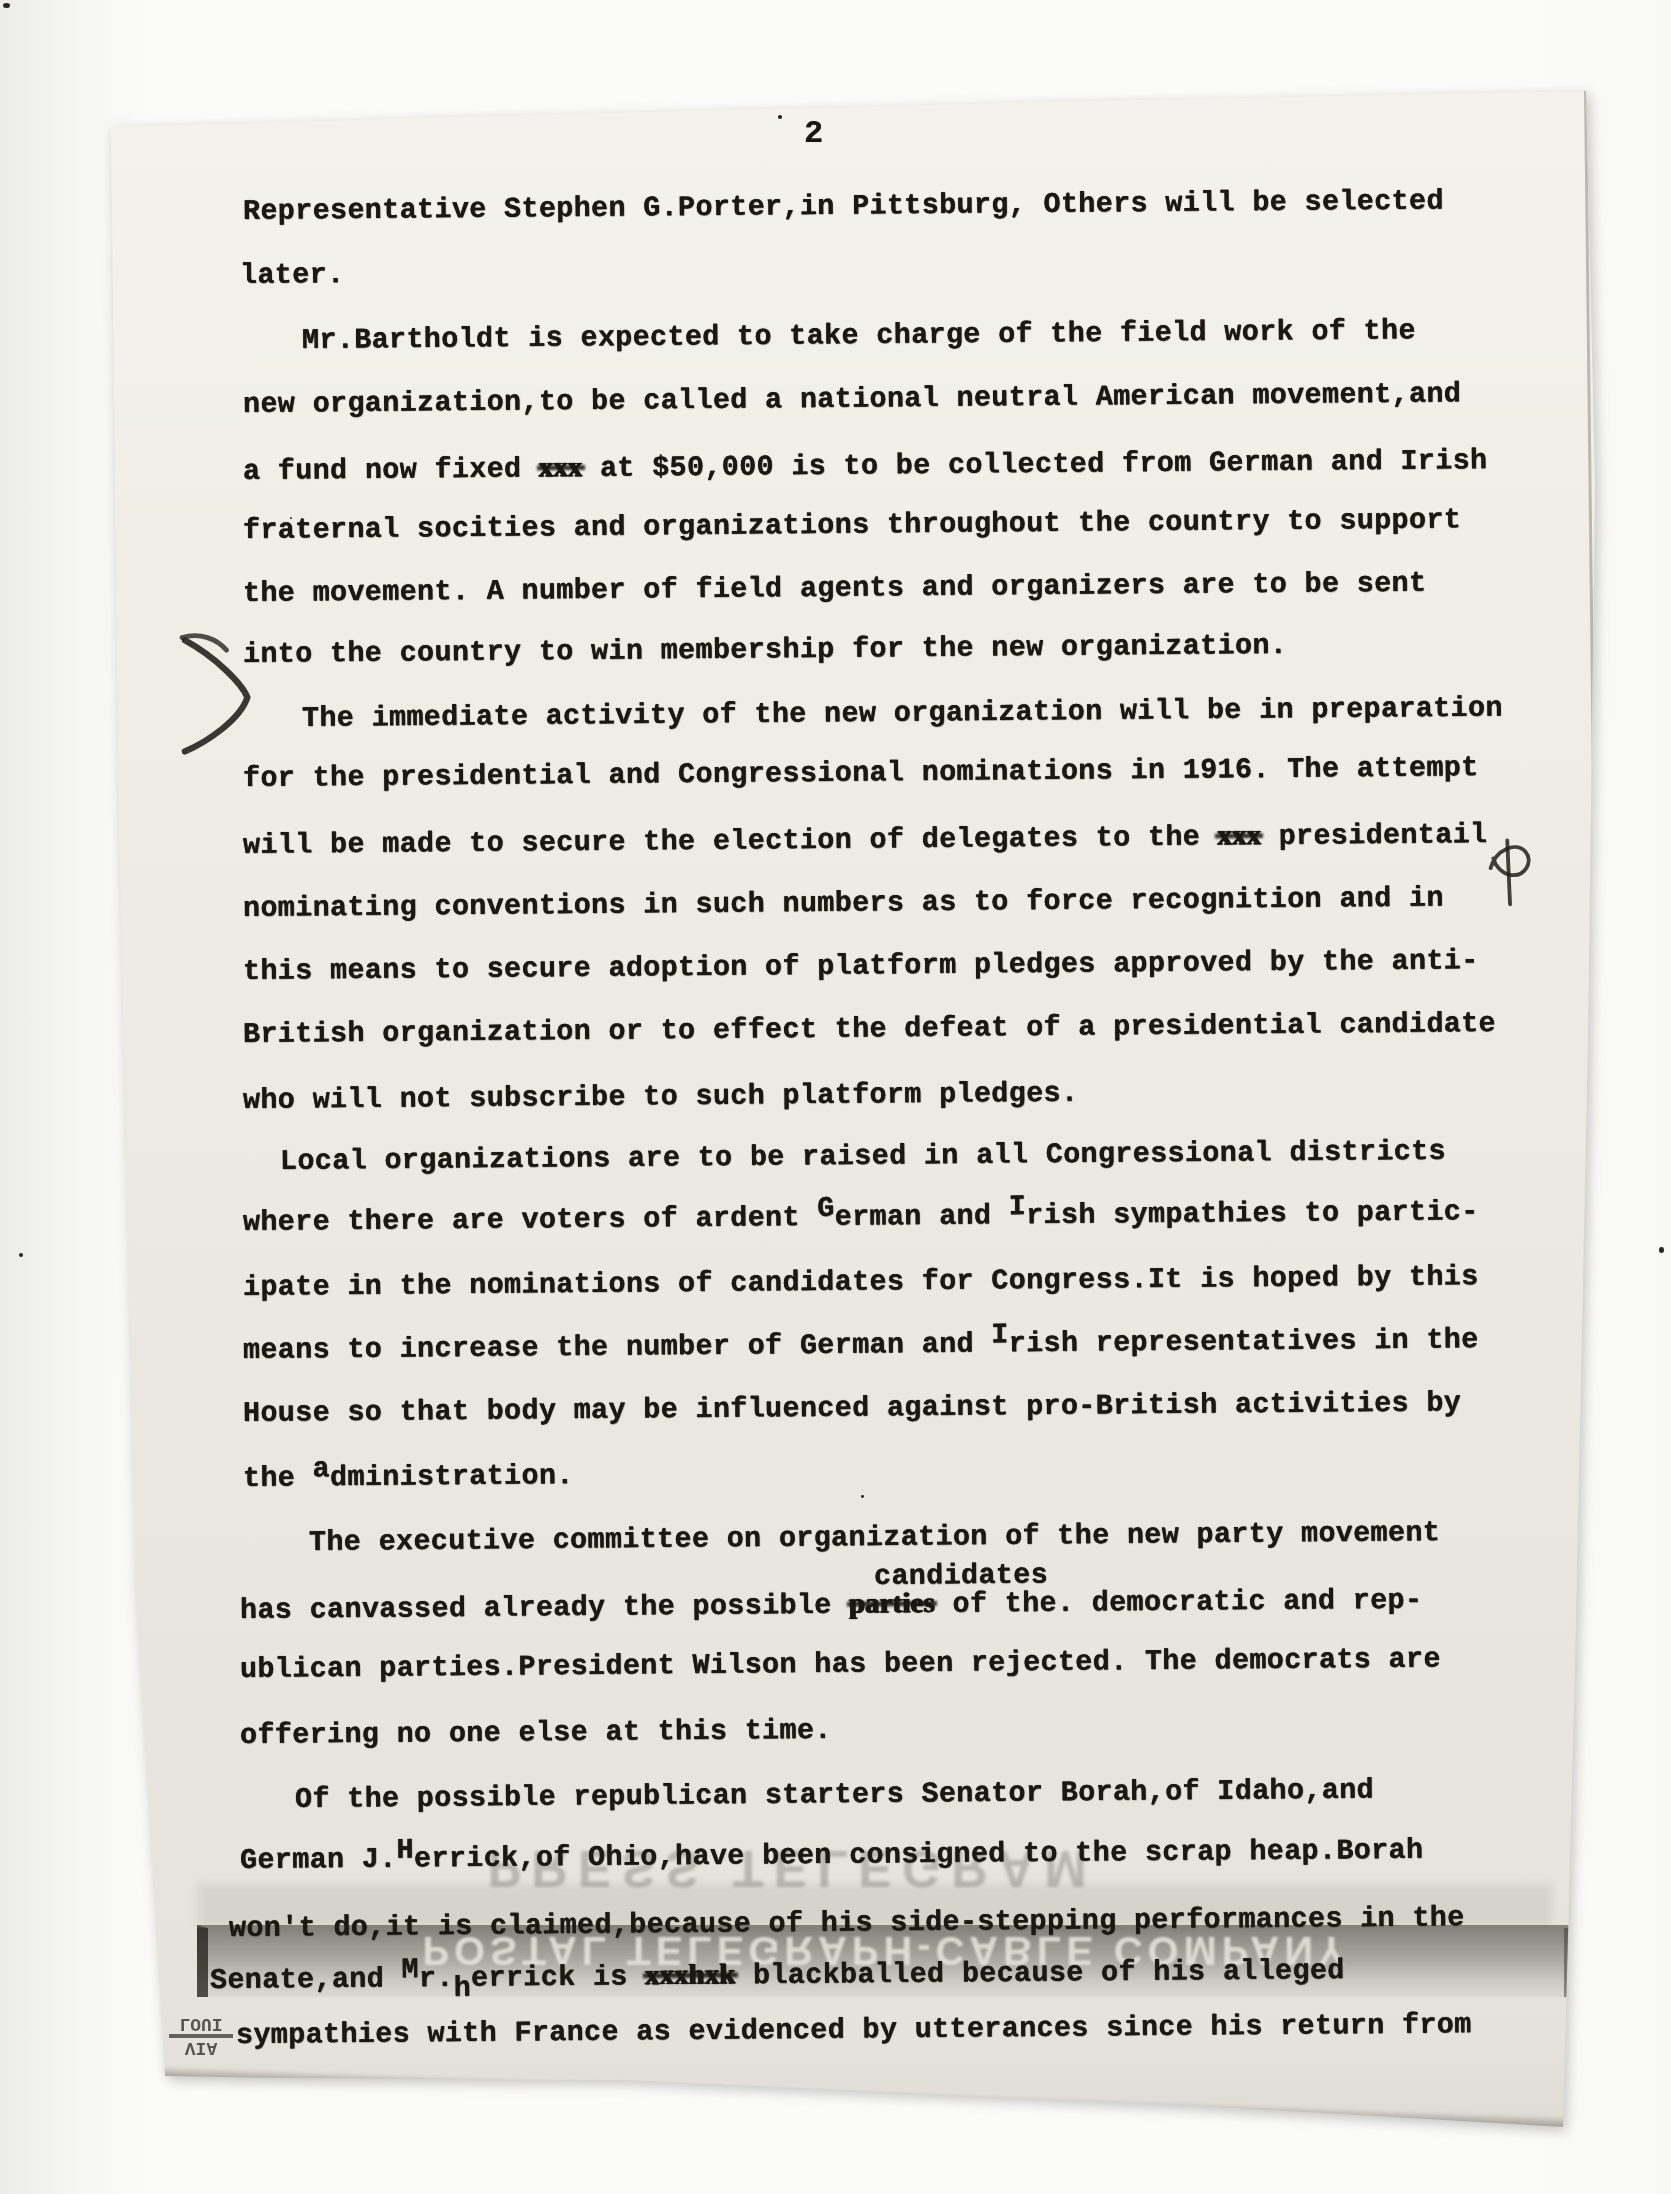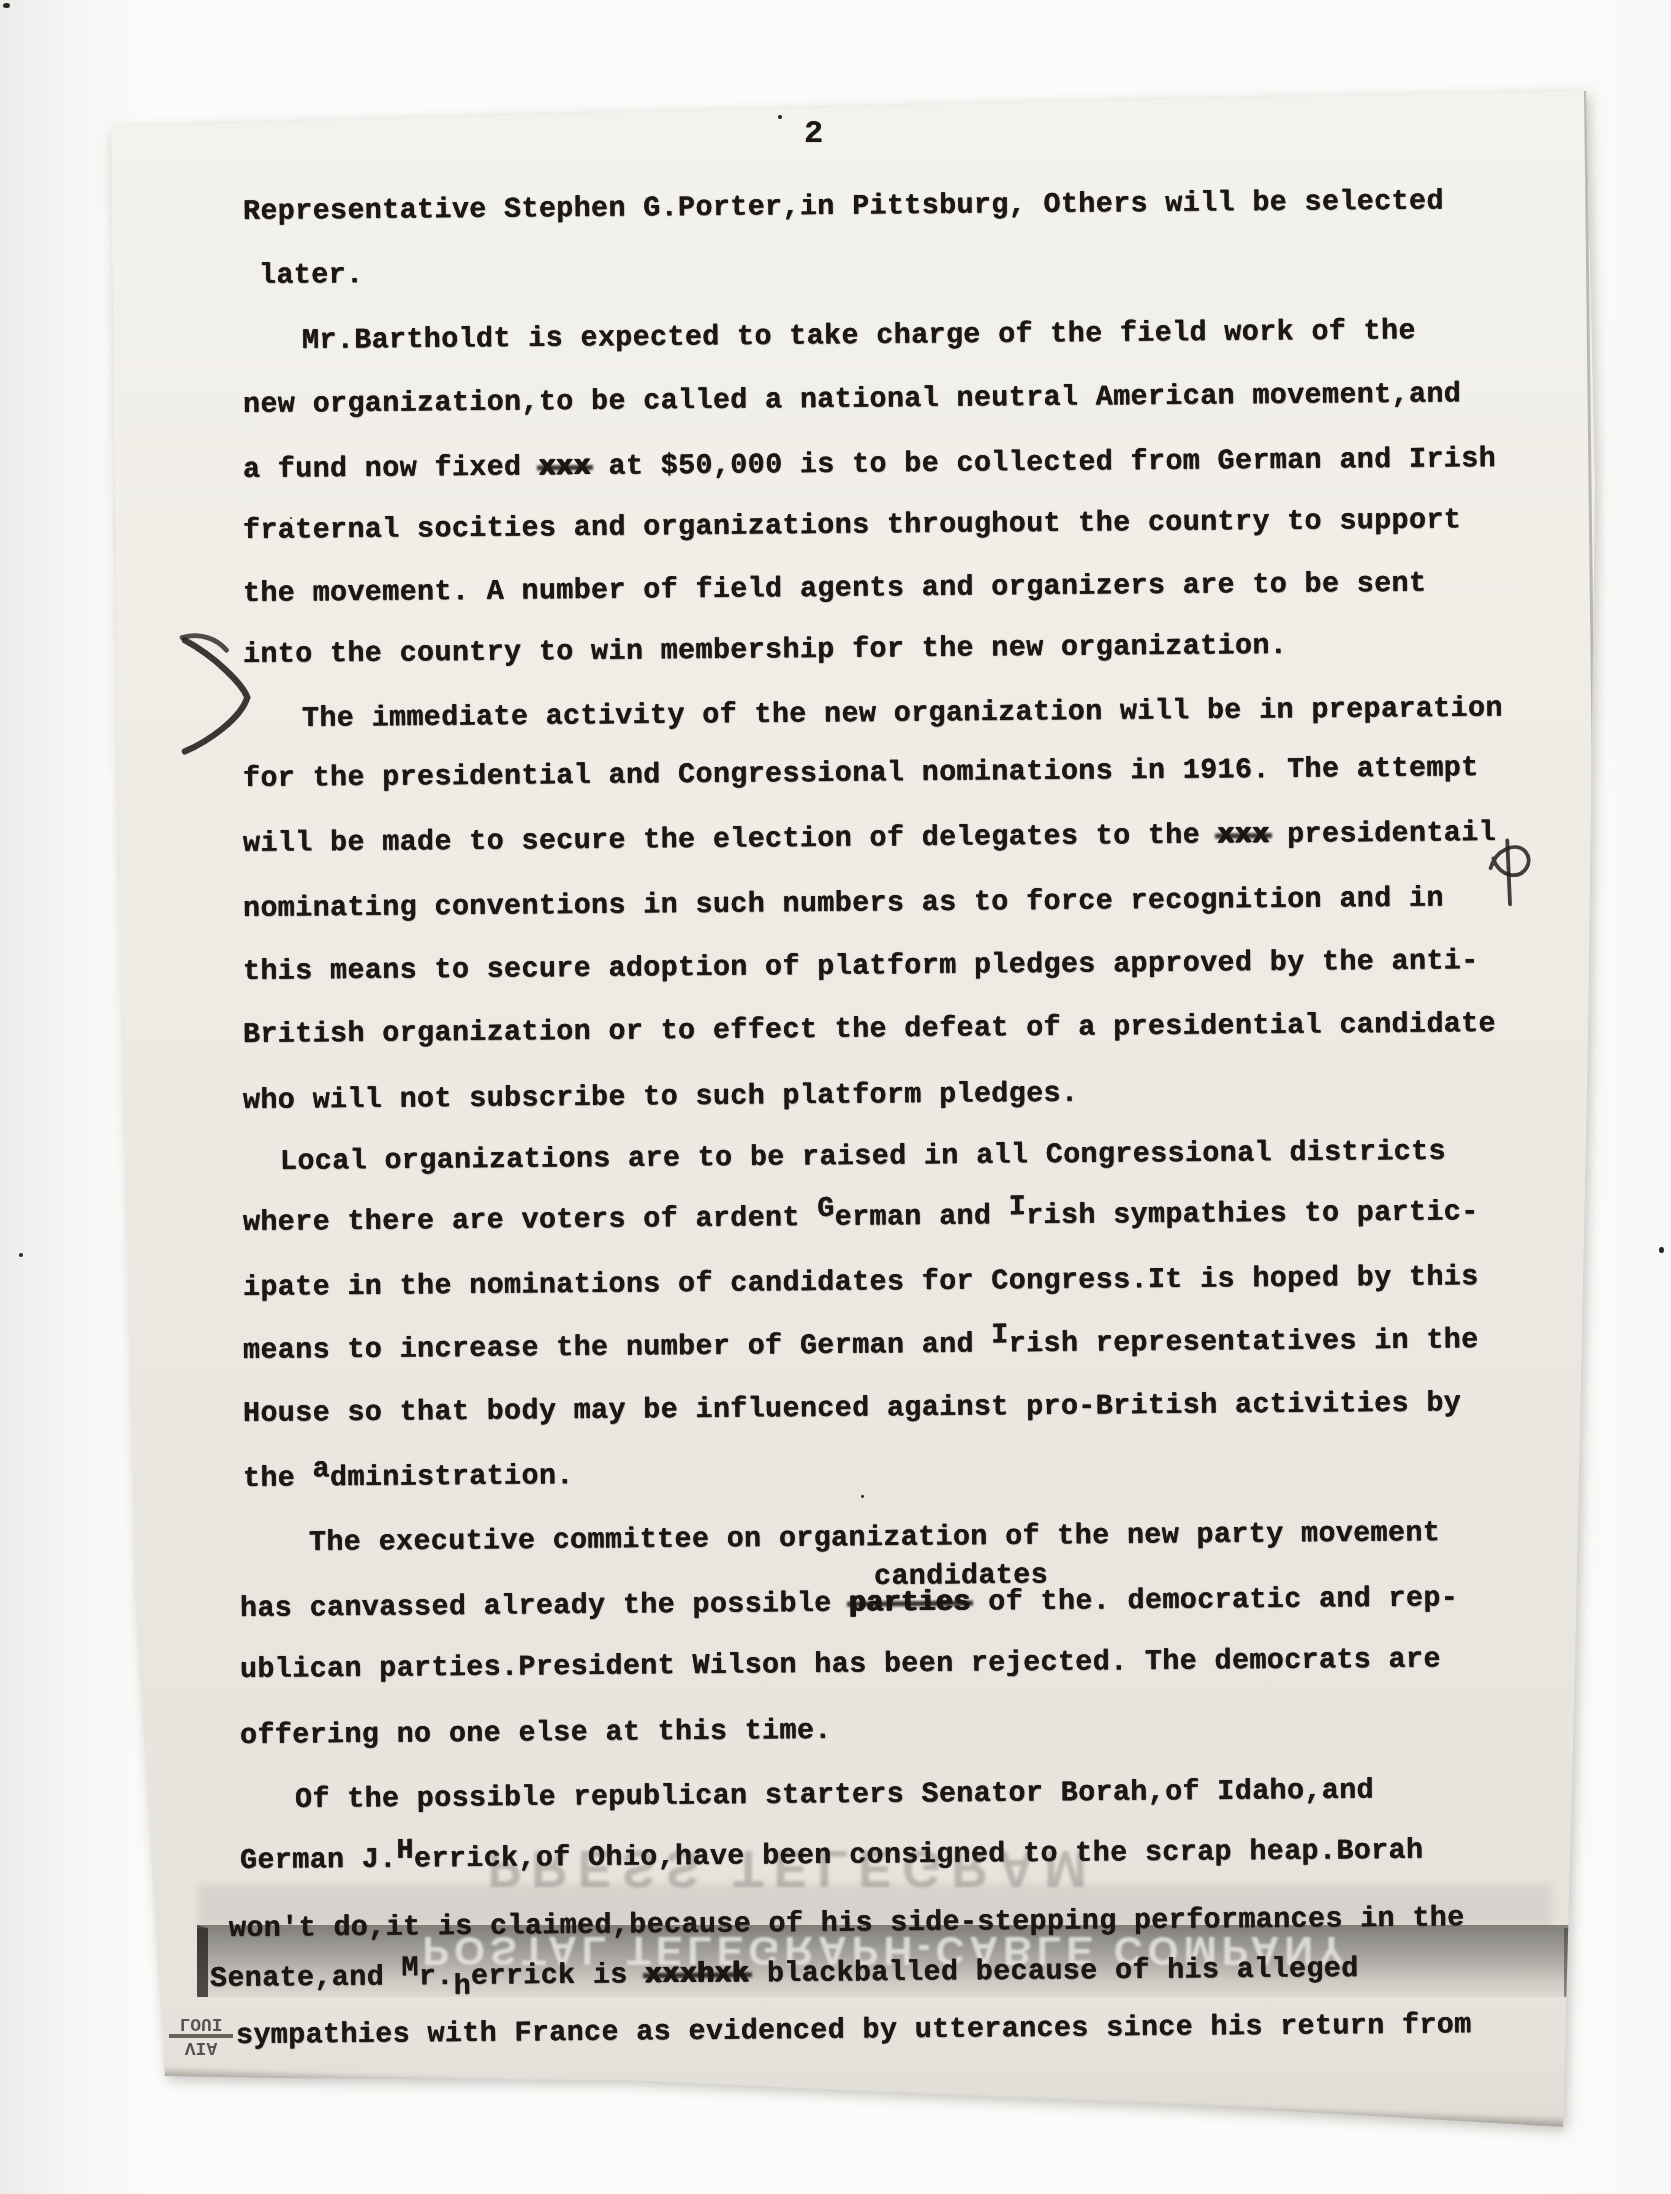--- a/index.html
+++ b/index.html
@@ -37,20 +37,21 @@
     color:#1b1713;letter-spacing:0.3px;
     text-shadow:0 0 0.7px rgba(27,22,17,.9), 0.4px 0.6px 0.8px rgba(27,22,17,.45);
     transform:rotate(-0.5deg);transform-origin:left center;
   }
   .tline span{display:inline-block;}
   .tline .sup{position:relative;top:-9px;}
   .tline .sub{position:relative;top:10.4px;}
   .tline .x{
     position:relative;
     text-shadow:0 0 1.4px rgba(22,17,12,.95), 0.8px 0 0 #1b1713, -0.8px 0 0 #1b1713;
+    font-family:Liberation Serif, serif;
   }
   .tline .x::after{
     content:'';position:absolute;left:-2.1px;right:-2.1px;top:11.8px;height:5.6px;
     background:rgba(26,21,15,.85);filter:blur(0.8px);
   }
   
   .ghost-press{
     position:absolute;left:424px;top:1834px;width:736px;height:69px;
     display:flex;align-items:center;justify-content:center;
     font:800 51px/1 "Liberation Sans", sans-serif;letter-spacing:9.7px;
@@ -123,21 +124,21 @@
       </div>
 
       <div class="via-stamp">
         <span>VIA</span>
         <span class="via-rule"></span>
         <span>LOUI</span>
       </div>
 
       <div class="text-layer" id="text-layer">
           <div class="tline" style="top: 190px; left: 243px;"><span>Representative Stephen G.Porter,in Pittsburg, Others will be selected</span></div>
-          <div class="tline" style="top: 254px; left: 259px;"><span>later.</span></div>
+          <div class="tline" style="top: 254px; left: 240px;"><span>later.</span></div>
           <div class="tline" style="top: 319px; left: 302px;"><span>Mr.Bartholdt is expected to take charge of the field work of the</span></div>
           <div class="tline" style="top: 383px; left: 243px;"><span>new organization,to be called a national neutral American movement,and</span></div>
           <div class="tline" style="top: 448px; left: 243px;"><span>a fund now fixed </span><span class="x">xxx</span><span> at $50,000 is to be collected from German and Irish</span></div>
           <div class="tline" style="top: 509px; left: 243px;"><span>fraternal socities and organizations throughout the country to support</span></div>
           <div class="tline" style="top: 572px; left: 243px;"><span>the movement. A number of field agents and organizers are to be sent</span></div>
           <div class="tline" style="top: 633px; left: 243px;"><span>into the country to win membership for the new organization.</span></div>
           <div class="tline" style="top: 697px; left: 302px;"><span>The immediate activity of the new organization will be in preparation</span></div>
           <div class="tline" style="top: 757px; left: 243px;"><span>for the presidential and Congressional nominations in 1916. The attempt</span></div>
           <div class="tline" style="top: 822px; left: 243px;"><span>will be made to secure the election of delegates to the </span><span class="x">xxx</span><span> presidentail</span></div>
           <div class="tline" style="top: 887px; left: 243px;"><span>nominating conventions in such numbers as to force recognition and in</span></div>

